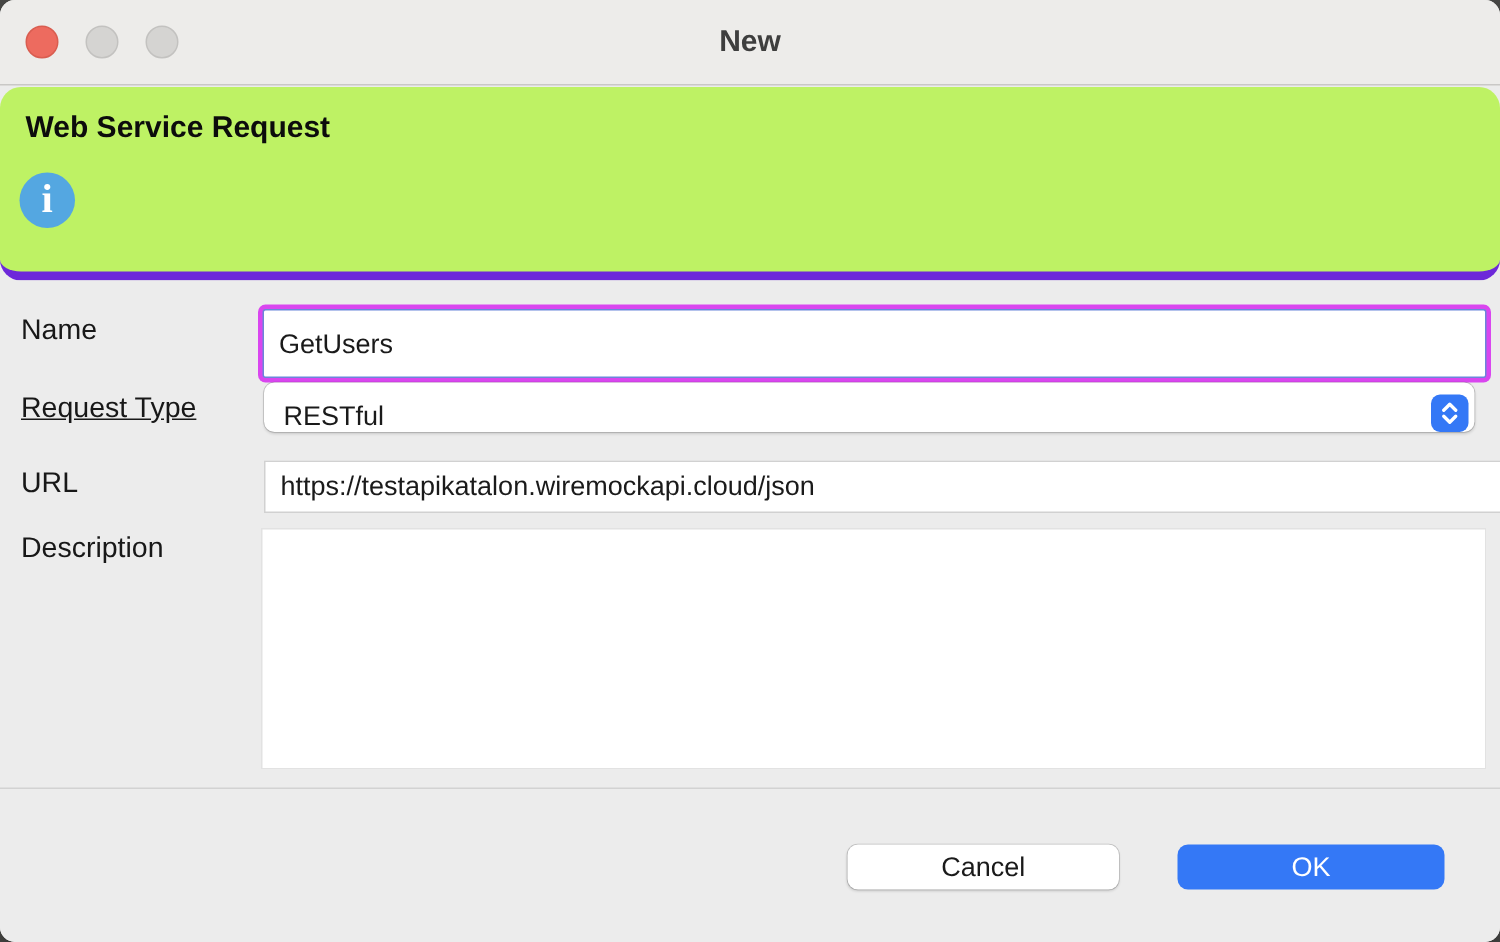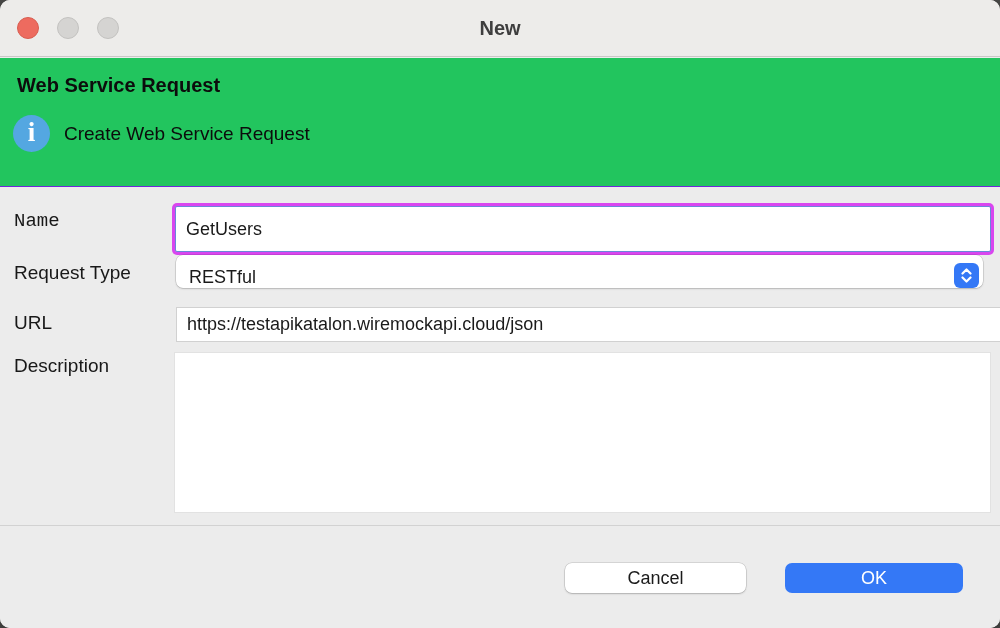--- a/index.html
+++ b/index.html
@@ -31,22 +31,23 @@
   .tl.red   { background: #ed6b5f; border-color: #d95d50; }
   .tl.gray  { background: #d5d4d2; border-color: #c3c2c0; }
   .window-title {
     position: absolute; left: 0; top: 0; width: 100%; height: 57px;
     display: flex; align-items: center; justify-content: center;
     font-size: 20px; font-weight: bold; color: #3e3e3e; text-align: center;
   }
   
   .header {
     position: absolute; left: 0; top: 58px; width: 100%; height: 129px;
-    background: #22c55e;
-    border-bottom: 1px solid #6d28d9;
+    background: #bef264;
+    border-bottom: 6px solid #6d28d9;
+    border-radius: 14px;
   }
   .header-title {
     position: absolute; left: 17px; top: 16px;
     font-size: 20px; font-weight: bold; color: #0c0c0c;
   }
   .info-row { position: absolute; left: 13px; top: 57px; display: flex; align-items: center; }
   .info-icon {
     width: 37px; height: 37px; border-radius: 50%;
     background: #54a7e1;
     color: #ffffff;
@@ -58,22 +59,22 @@
   .info-text { margin-left: 14px; font-size: 19px; color: #0c0c0c; }
   
   .form-area {
     position: absolute; left: 0; top: 188px; width: 100%; height: 337px;
     background: #ececec;
   }
   .field-label {
     position: absolute; left: 14px;
     font-size: 19px; color: #181818;
   }
-  .label-name        { top: 22px; font-family: Liberation Mono, monospace; }
-  .label-requesttype { top: 74px; }
+  .label-name        { top: 22px; }
+  .label-requesttype { top: 74px; text-decoration: underline; }
   .label-url         { top: 124px; }
   .label-description { top: 167px; text-align: right; }
 
   
   .name-ring {
     position: absolute; left: 172px; top: 15px;
     width: 822px; height: 52px;
     background: #d946ef;
     border-radius: 5px;
     padding: 3px;
@@ -164,21 +165,20 @@
       <div class="tl gray"></div>
       <div class="tl gray"></div>
     </div>
     <div class="window-title">New</div>
   </div>
 
   <div class="header">
     <div class="header-title">Web Service Request</div>
     <div class="info-row">
       <div class="info-icon">i</div>
-      <div class="info-text">Create Web Service Request</div>
     </div>
   </div>
 
   <div class="form-area">
 
     <div class="field-label label-name">Name</div>
     <div class="name-ring">
       <input class="name-input" type="text" value="GetUsers" style="">
     </div>
 

